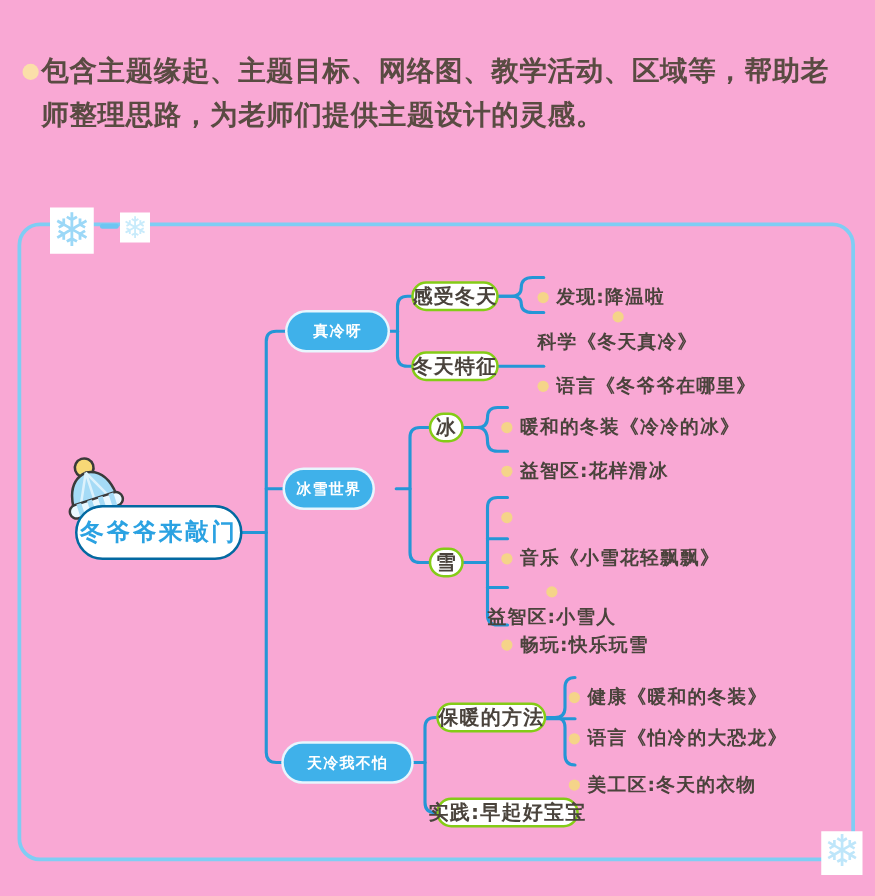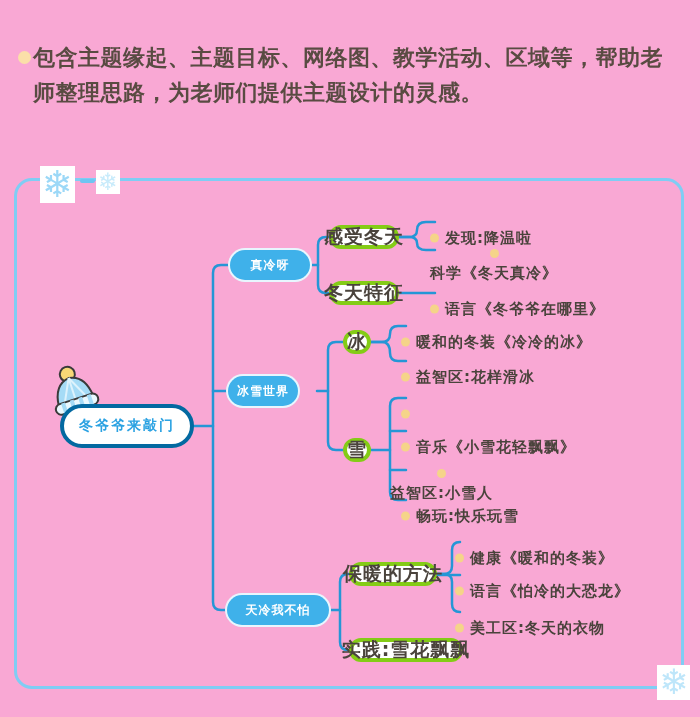--- a/index.html
+++ b/index.html
@@ -19,26 +19,26 @@
   .flake { position:absolute; line-height:1; background:#fff; padding:0 2px; z-index:3; }
   .dash  { position:absolute; width:15px; height:4px; border-radius:2px; background:#6ec5f2; z-index:3; }
 
   
   .wires { position:absolute; left:0; top:0; width:700px; height:717px; z-index:1; }
   .wires path { fill:none; stroke:#2596d6; stroke-width:2.5; stroke-linecap:round; }
 
   
   .node { position:absolute; transform:translateY(-50%); display:flex; align-items:center; justify-content:center;
           box-sizing:border-box; white-space:nowrap; z-index:2; }
-  .root-node { width:134px; height:44px; background:#fff; border:4px solid #0369a1; border-radius:999px;
-               color:#2ba2e2; font-size:14px; font-weight:bold; letter-spacing:2px; }
+  .root-node { width:134px; height:44px; background:#fff; border:2px solid #0369a1; border-radius:999px;
+               color:#2ba2e2; font-size:19px; font-weight:bold; letter-spacing:2px; }
   .branch { background:#3fb1ea; border-radius:999px; color:#ffffff; font-weight:bold; font-size:12px;
             letter-spacing:1px; height:30px; box-shadow:0 0 0 2px #e8f6fe; }
-  .sub { background:#ffffff; border:4px solid #84cc16; border-radius:999px; color:#4a433c;
-         font-weight:bold; font-size:19px; letter-spacing:1px; height:24px; }
+  .sub { background:#ffffff; border:2px solid #84cc16; border-radius:999px; color:#4a433c;
+         font-weight:bold; font-size:16px; letter-spacing:1px; height:24px; }
 
   
   .leaf { position:absolute; transform:translateY(-50%); display:flex; align-items:center; gap:6px; z-index:2;margin-top:16px; }
   .leaf .dot { width:9px; height:9px; border-radius:50%; background:#f5d489; flex:0 0 auto; }
   .leaf .txt { font-size:15px; font-weight:bold; color:#4a433c; letter-spacing:1px; white-space:nowrap; }
 
   .hat { position:absolute; left:42px; top:364px; z-index:2; }
 </style>
 </head>
 <body>
@@ -99,21 +99,21 @@
 
   <div class="node branch" style="left:230px; top:265px; width:80px;">真冷呀</div>
   <div class="node branch" style="left:228px; top:391px; width:70px;">冰雪世界</div>
   <div class="node branch" style="left:227px; top:610px; width:102px;">天冷我不怕</div>
 
   <div class="node sub" style="left:329px; top:237px; width:70px;">感受冬天</div>
   <div class="node sub" style="left:329px; top:293px; width:70px;">冬天特征</div>
   <div class="node sub" style="left:343px; top:342px; width:28px;">冰</div>
   <div class="node sub" style="left:343px; top:450px; width:28px;">雪</div>
   <div class="node sub" style="left:349px; top:574px; width:88px;">保暖的方法</div>
-  <div class="node sub" style="left:349px; top:650px; width:114px;">实践:雪花飘飘</div>
+  <div class="node sub" style="left:349px; top:650px; width:114px;">实践:早起好宝宝</div>
 
   <div class="leaf" style="left:430px; top:222px;">
     <span class="dot"></span>
     <span class="txt">发现:降温啦</span>
   </div>
   <div class="leaf" style="left:430px; top:250px;flex-direction:column;">
     <span class="dot"></span>
     <span class="txt">科学《冬天真冷》</span>
   </div>
   <div class="leaf" style="left:430px; top:293px;">

